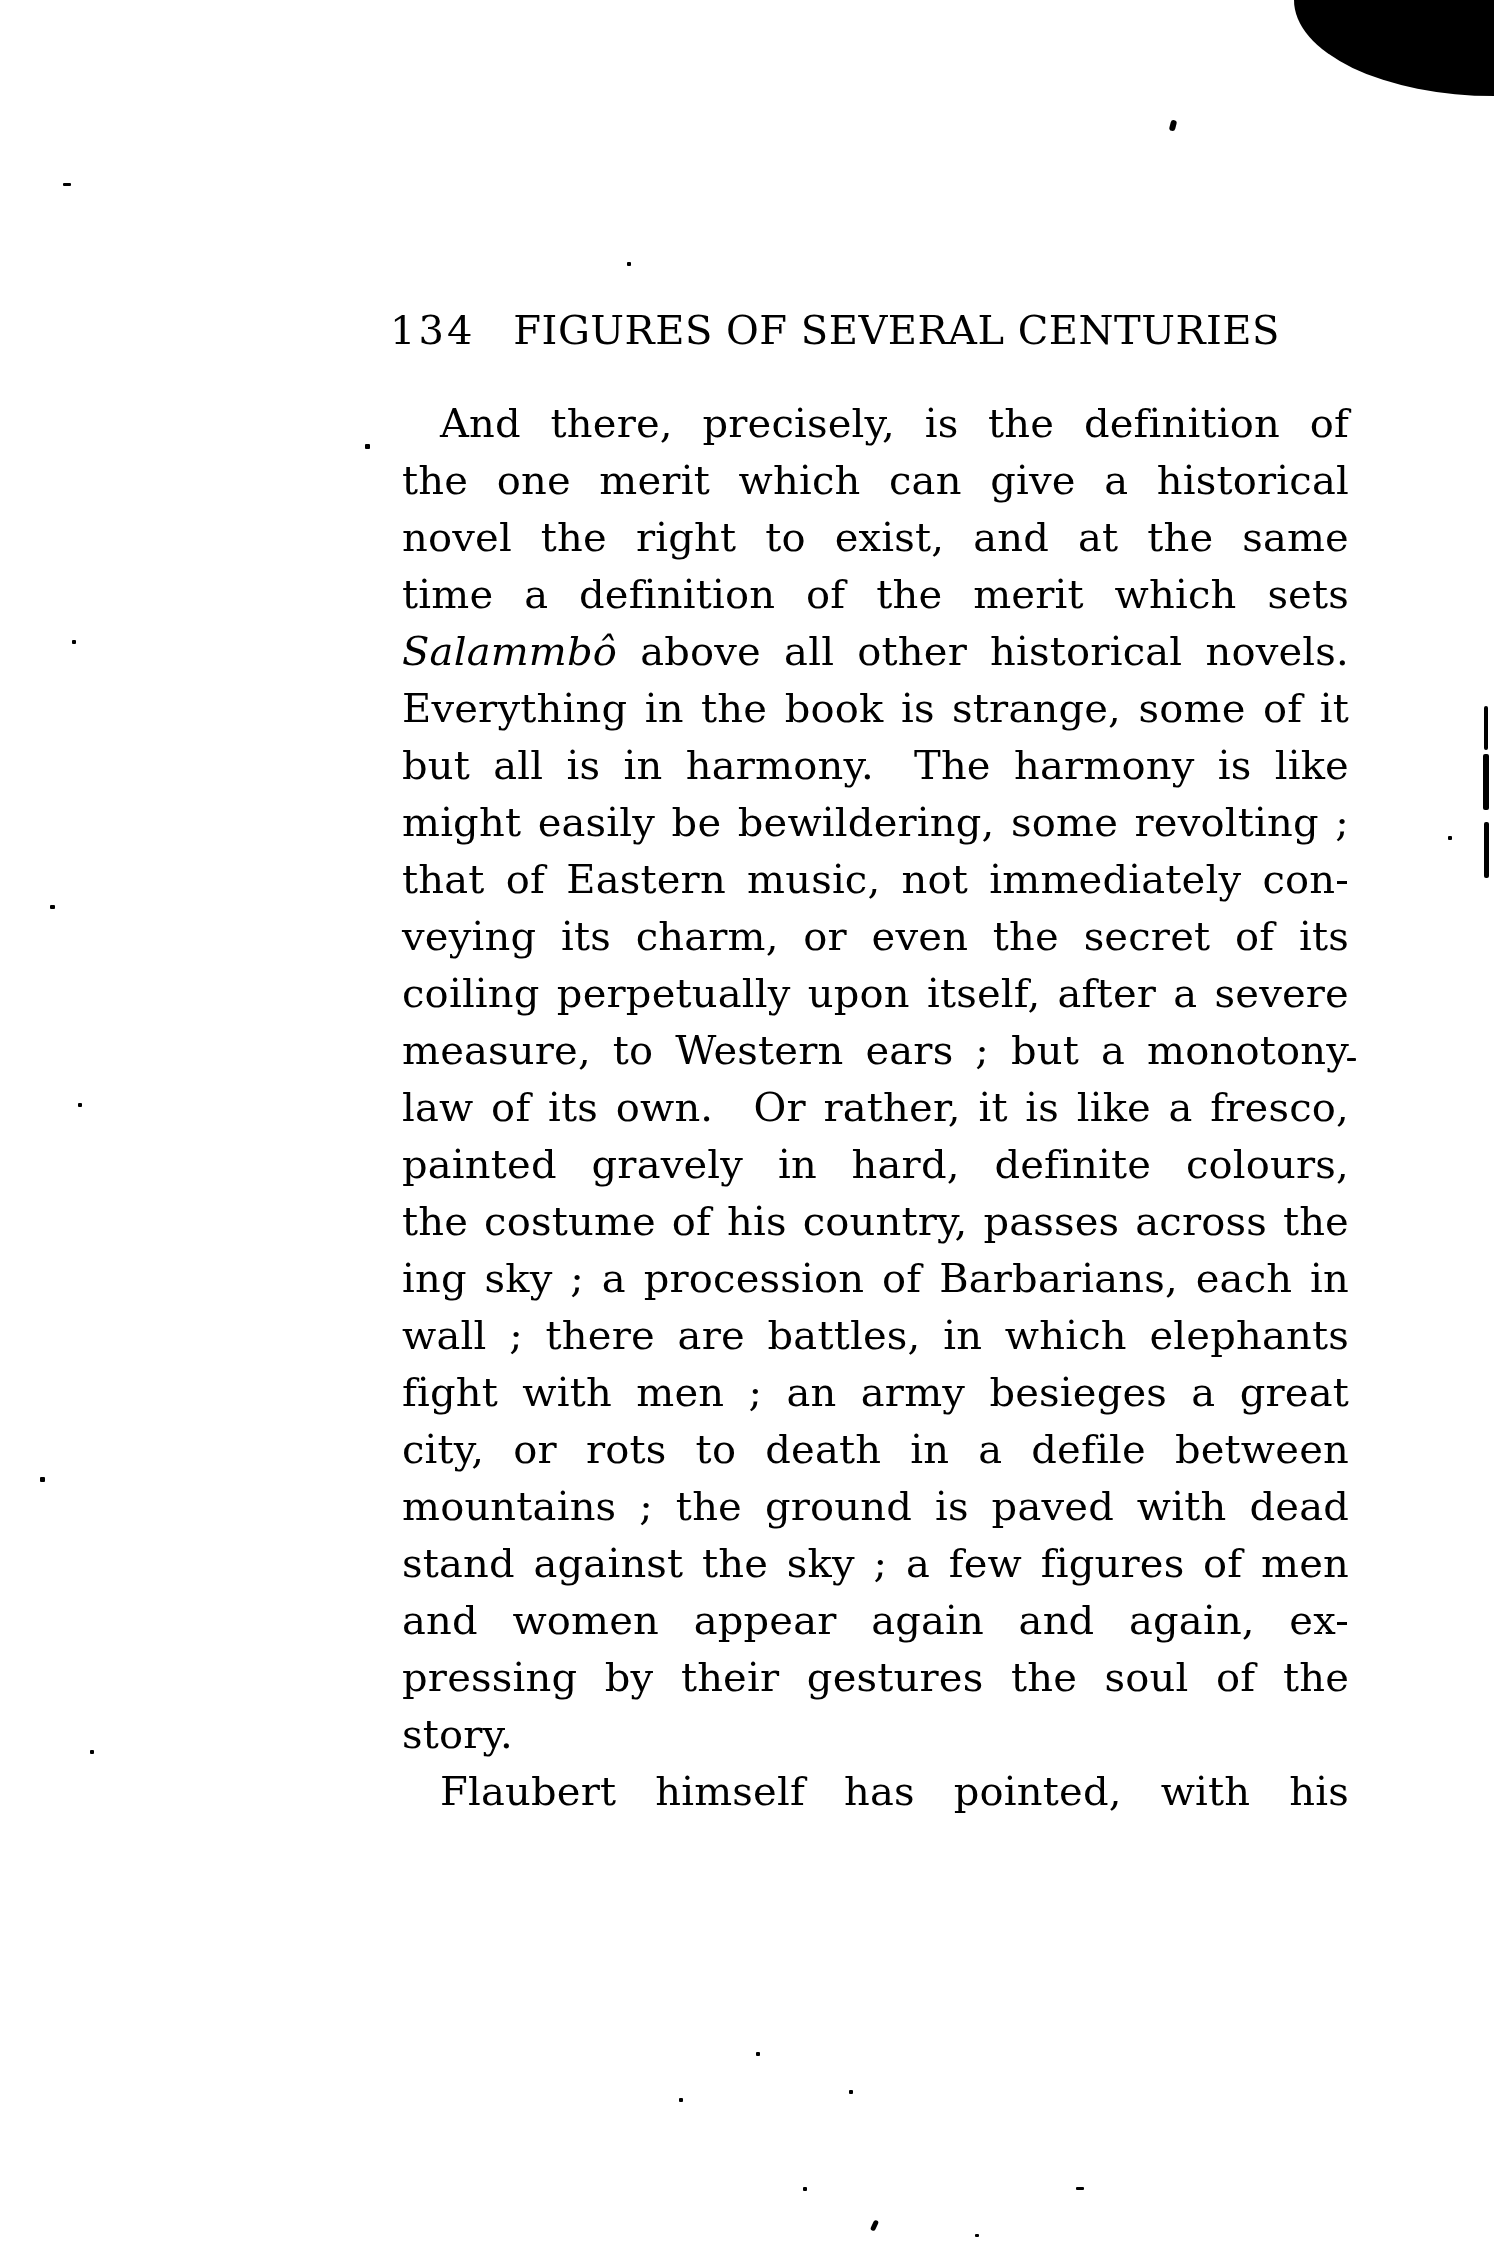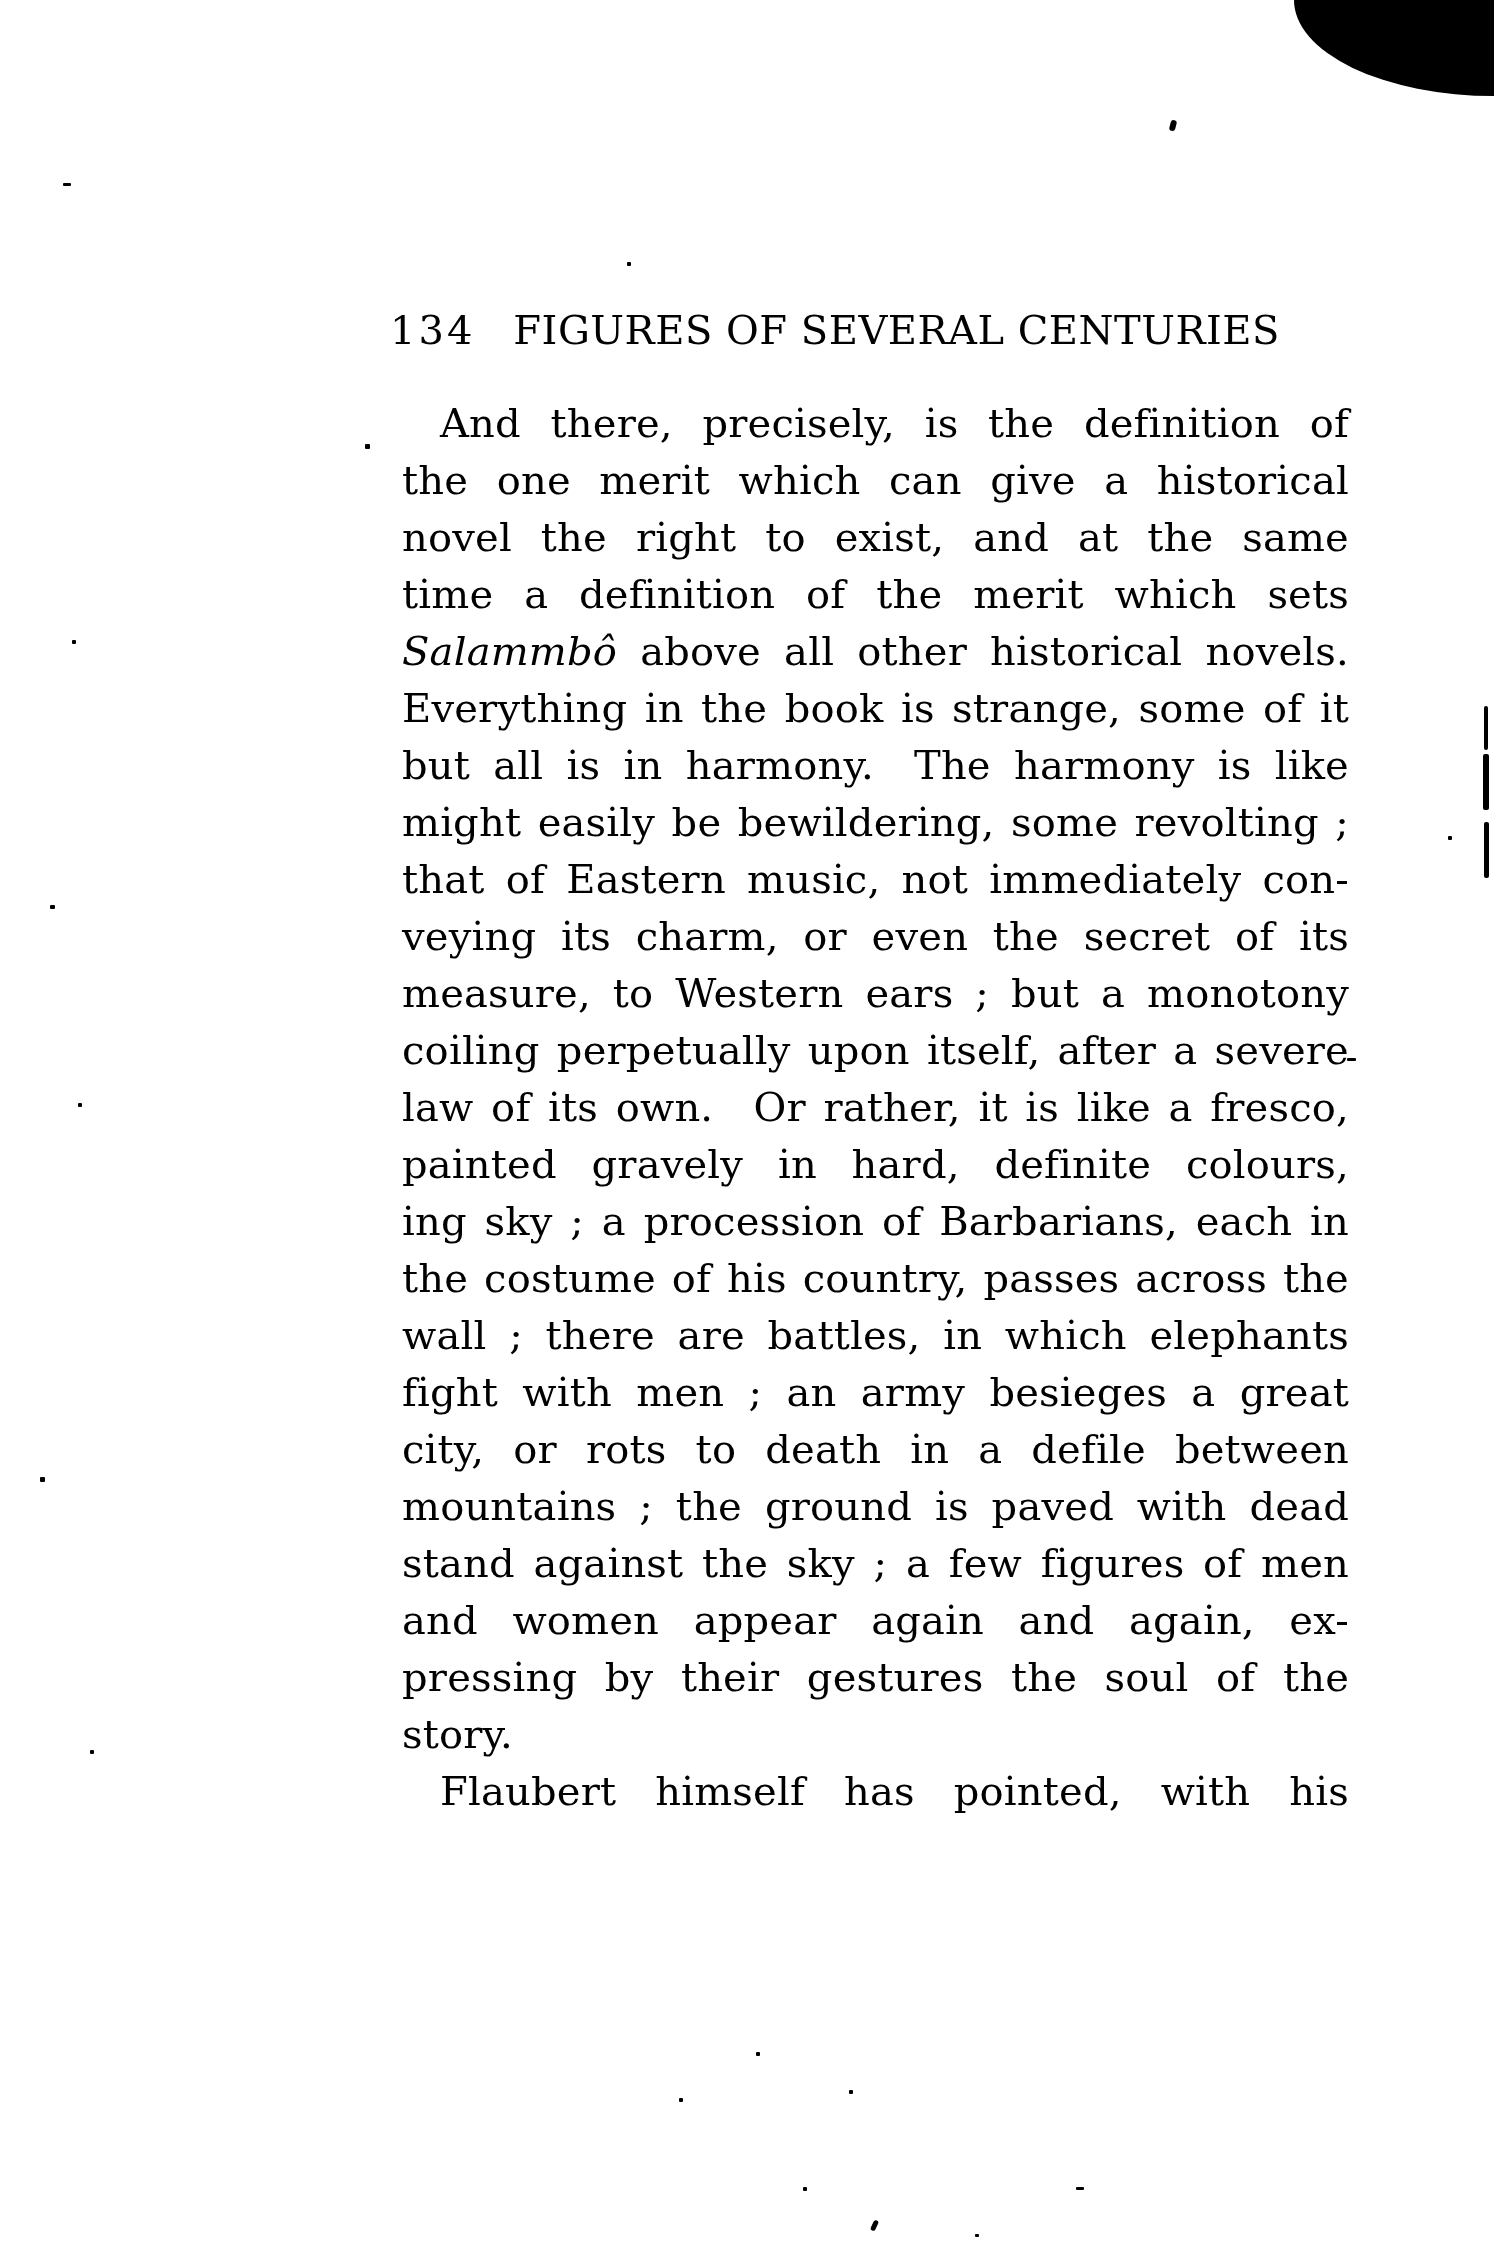--- a/index.html
+++ b/index.html
@@ -60,26 +60,26 @@
       <div class="tl indent">And there, precisely, is the definition of</div>
       <div class="tl">the one merit which can give a historical</div>
       <div class="tl">novel the right to exist, and at the same</div>
       <div class="tl">time a definition of the merit which sets</div>
       <div class="tl"><i class="it">Salammbô</i><span> above all other historical novels.</span></div>
       <div class="tl">Everything in the book is strange, some of it</div>
       <div class="tl">but all is in harmony. The harmony is like</div>
       <div class="tl">might easily be bewildering, some revolting ;</div>
       <div class="tl">that of Eastern music, not immediately con-</div>
       <div class="tl">veying its charm, or even the secret of its</div>
+      <div class="tl">coiling perpetually upon itself, after a severe</div>
       <div class="tl">measure, to Western ears ; but a monotony</div>
-      <div class="tl">coiling perpetually upon itself, after a severe</div>
       <div class="tl">law of its own. Or rather, it is like a fresco,</div>
       <div class="tl">painted gravely in hard, definite colours,</div>
+      <div class="tl">the costume of his country, passes across the</div>
       <div class="tl">ing sky ; a procession of Barbarians, each in</div>
-      <div class="tl">the costume of his country, passes across the</div>
       <div class="tl">wall ; there are battles, in which elephants</div>
       <div class="tl">fight with men ; an army besieges a great</div>
       <div class="tl">city, or rots to death in a defile between</div>
       <div class="tl">mountains ; the ground is paved with dead</div>
       <div class="tl">stand against the sky ; a few figures of men</div>
       <div class="tl">and women appear again and again, ex-</div>
       <div class="tl">pressing by their gestures the soul of the</div>
       <div class="tl endpara">story.</div>
     </div>
     <div class="para">

